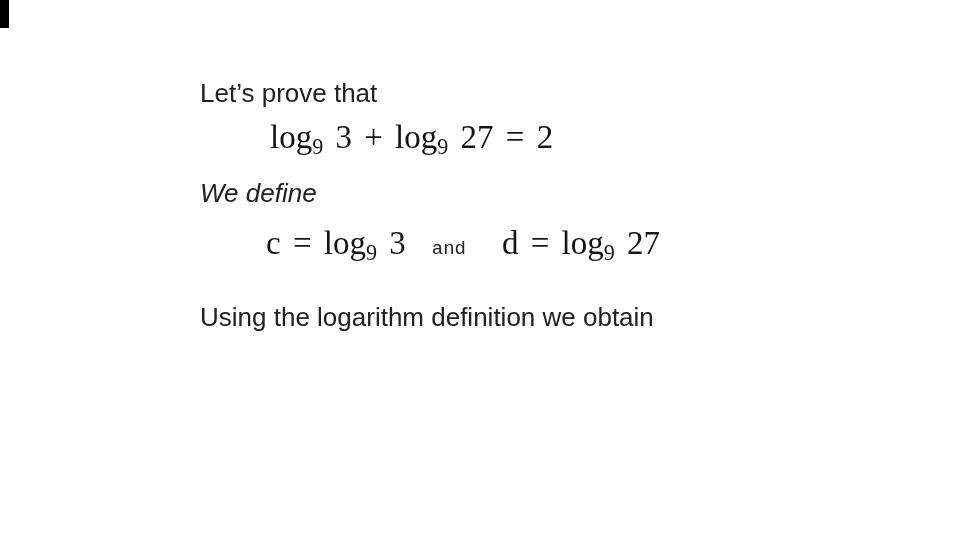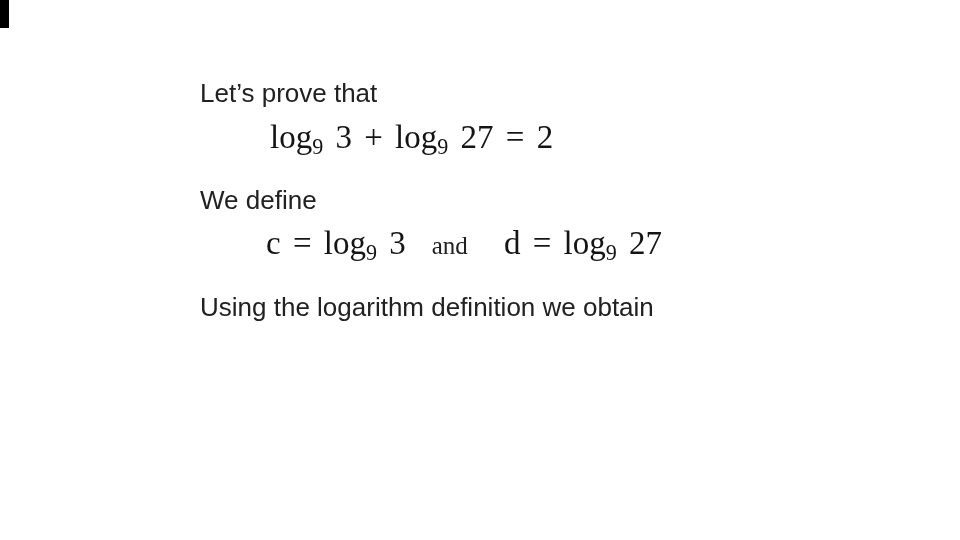--- a/index.html
+++ b/index.html
@@ -24,22 +24,22 @@
   }
   .text-line {
     position: absolute;
     left: 200px;
     font-size: 26px;
     line-height: 1;
     color: #212121;
     white-space: nowrap;
   }
   .text-line.l1 { top: 80px; }
-  .text-line.l2 { top: 187px; }
-  .text-line.l3 { top: 294px; text-align: right; }
+  .text-line.l2 { top: 180px; font-style: italic; }
+  .text-line.l3 { top: 304px; text-align: right; }
   .math-line {
     position: absolute;
     font-family: "Liberation Serif", "DejaVu Serif", serif;
     font-size: 33px;
     line-height: 1;
     color: #141414;
     white-space: nowrap;
     word-spacing: 4px;
   }
   .math-line.f1 { top: 121px; left: 270px; text-align: center; }
@@ -51,22 +51,22 @@
     font-size: 67%;
     word-spacing: 0;
   }
   .msup {
     position: relative;
     top: -0.5em;
     font-size: 64%;
     word-spacing: 0;
   }
   .connector {
-    font-family: Liberation Serif, serif;
-    font-size: 25px;
+    font-family: Liberation Mono, monospace;
+    font-size: 19px;
     color: #212121;
     word-spacing: 0;
   }
   .f2 .connector { margin-left: 26px; margin-right: 36px; }
   .f3 .connector { margin-left: 28px; margin-right: 37px; }
 </style>
 </head>
 <body>
 
 <div class="slide">

